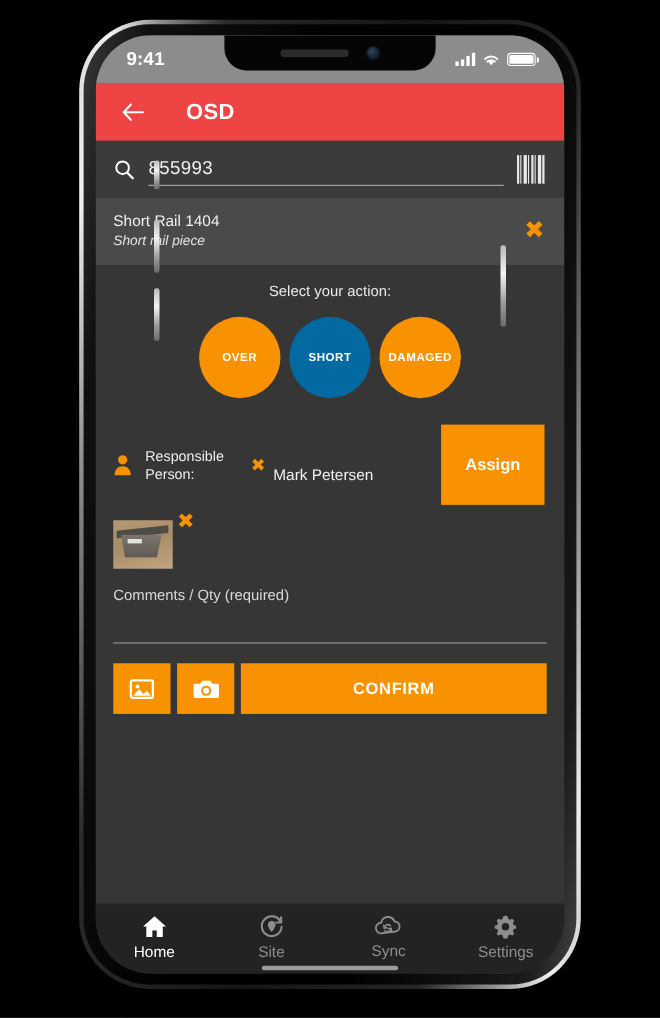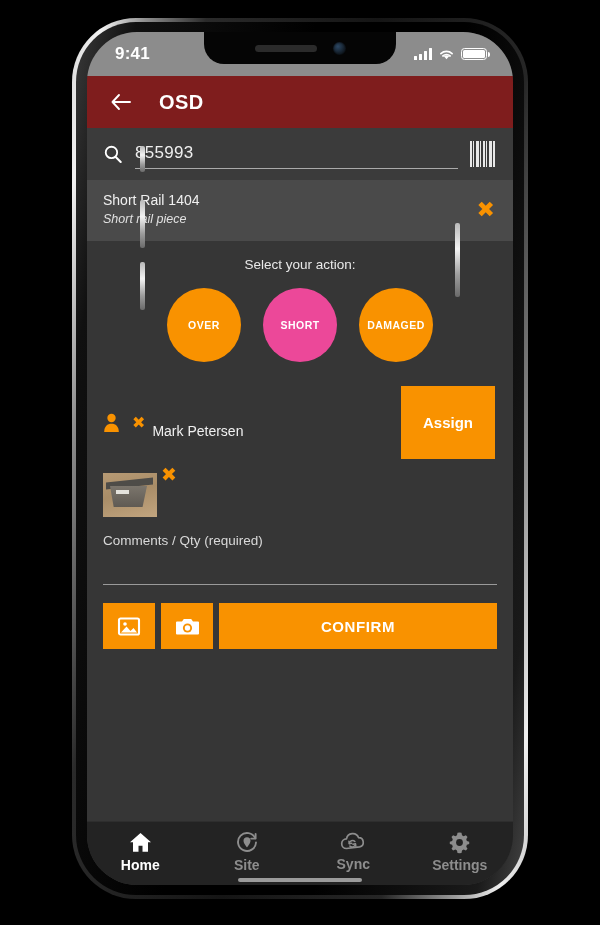--- a/index.html
+++ b/index.html
@@ -118,25 +118,25 @@
   }
   .battery::after {
     content:''; position:absolute; right:-3.6px; top:3.6px;
     width: 2px; height: 5px; background:#fff; border-radius: 0 2px 2px 0;
   }
   .battery span { display:block; height:100%; width:100%; background:#fff; border-radius:1.5px; }
 
   
   .app-header {
     height: 52px;
-    background: #7f1d1d;
+    background: #ef4444;
     display: flex;
     align-items: center;
     padding: 0 22px;
-    gap: 26px;
+    gap: 36px;
   }
   .back-arrow {
     width: 24px; height: 24px;
     cursor: pointer;
     flex: 0 0 auto;
   }
   .app-title {
     color: #ffffff;
     font-size: 20px;
     font-weight: bold;
@@ -195,21 +195,21 @@
   .select-label {
     text-align: center;
     color: #e9e9e9;
     font-size: 13.5px;
     padding: 16px 0 4px;
   }
 
   .circles {
     display: flex;
     justify-content: center;
-    gap: 22px;
+    gap: 8px;
     padding: 12px 16px 20px;
   }
   .circle {
     width: 74px; height: 74px;
     border-radius: 50%;
     display: flex; align-items: center; justify-content: center;
     color: #fff;
     font-size: 10.5px;
     font-weight: bold;
     letter-spacing: .5px;
@@ -325,21 +325,21 @@
   .nav-item {
     flex: 1;
     display: flex;
     flex-direction: column;
     align-items: center;
     justify-content: flex-start;
     padding-top: 9px;
     gap: 3px;
     cursor: pointer;
   }
-  .nav-label { font-size: 14px; font-weight: bold; }
+  .nav-label { font-size: 14px; }
   .nav-item.active .nav-label { color: #ffffff; }
   .nav-item .nav-label { color: #8d8d8d; }
 
   .home-indicator {
     position: absolute;
     bottom: 3px; left: 50%;
     transform: translateX(-50%);
     width: 124px; height: 4px;
     border-radius: 3px;
     background: rgba(255,255,255,0.55);
@@ -419,33 +419,34 @@
       </div>
 
       <div class="content">
 
         <div class="select-label">Select your action:</div>
 
         <div class="circles">
           <div class="circle" style="background:#f99200">
             <span>OVER</span>
           </div>
-          <div class="circle" style="background:#ec4899">
+          <div class="circle" style="background:#0369a1">
             <span>SHORT</span>
           </div>
           <div class="circle" style="background:#f99200">
             <span>DAMAGED</span>
           </div>
         </div>
 
         <div class="resp-row">
           <svg class="person-icon" viewBox="0 0 17 20">
             <circle cx="8.5" cy="5" r="4.2" fill="#f99200"></circle>
             <path d="M1.2 19 C1.2 13.4 4.4 10.8 8.5 10.8 C12.6 10.8 15.8 13.4 15.8 19 Z" fill="#f99200"></path>
           </svg>
+          <div class="resp-label">Responsible Person:</div>
           <div class="assignee">
             <span class="x-mark" style="font-size:16px">✖</span>
             <span class="assignee-name">Mark Petersen</span>
           </div>
           <button class="assign-btn">Assign</button>
         </div>
 
         <div class="photo-area">
           <div class="thumb-wrap">
             <div class="thumb">

